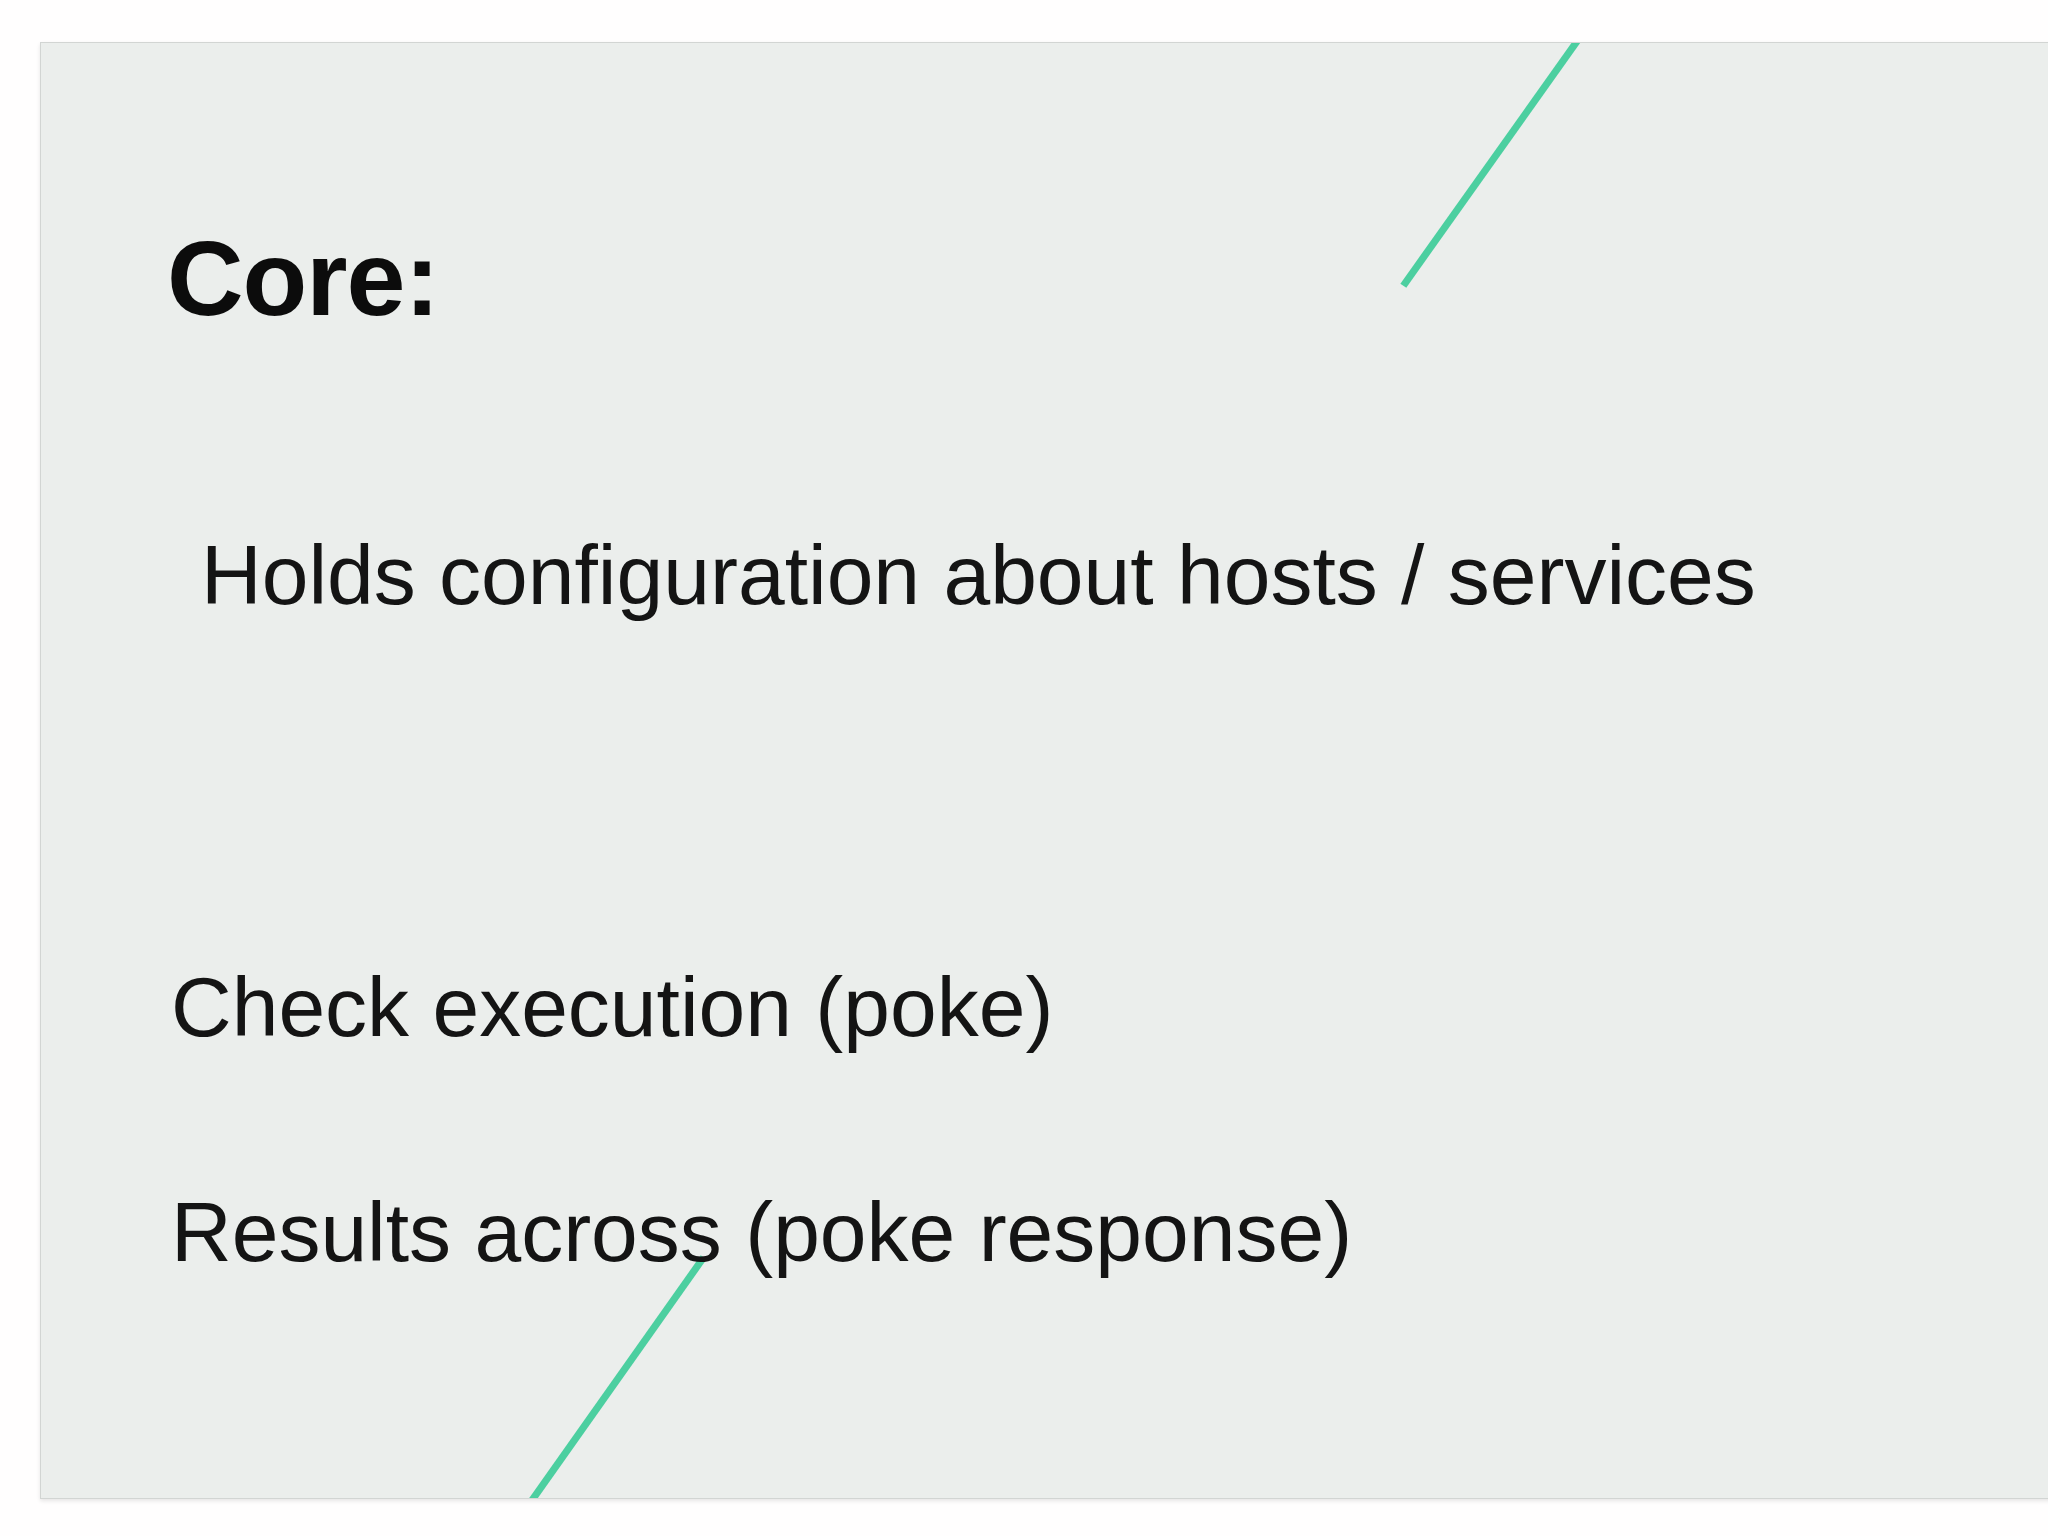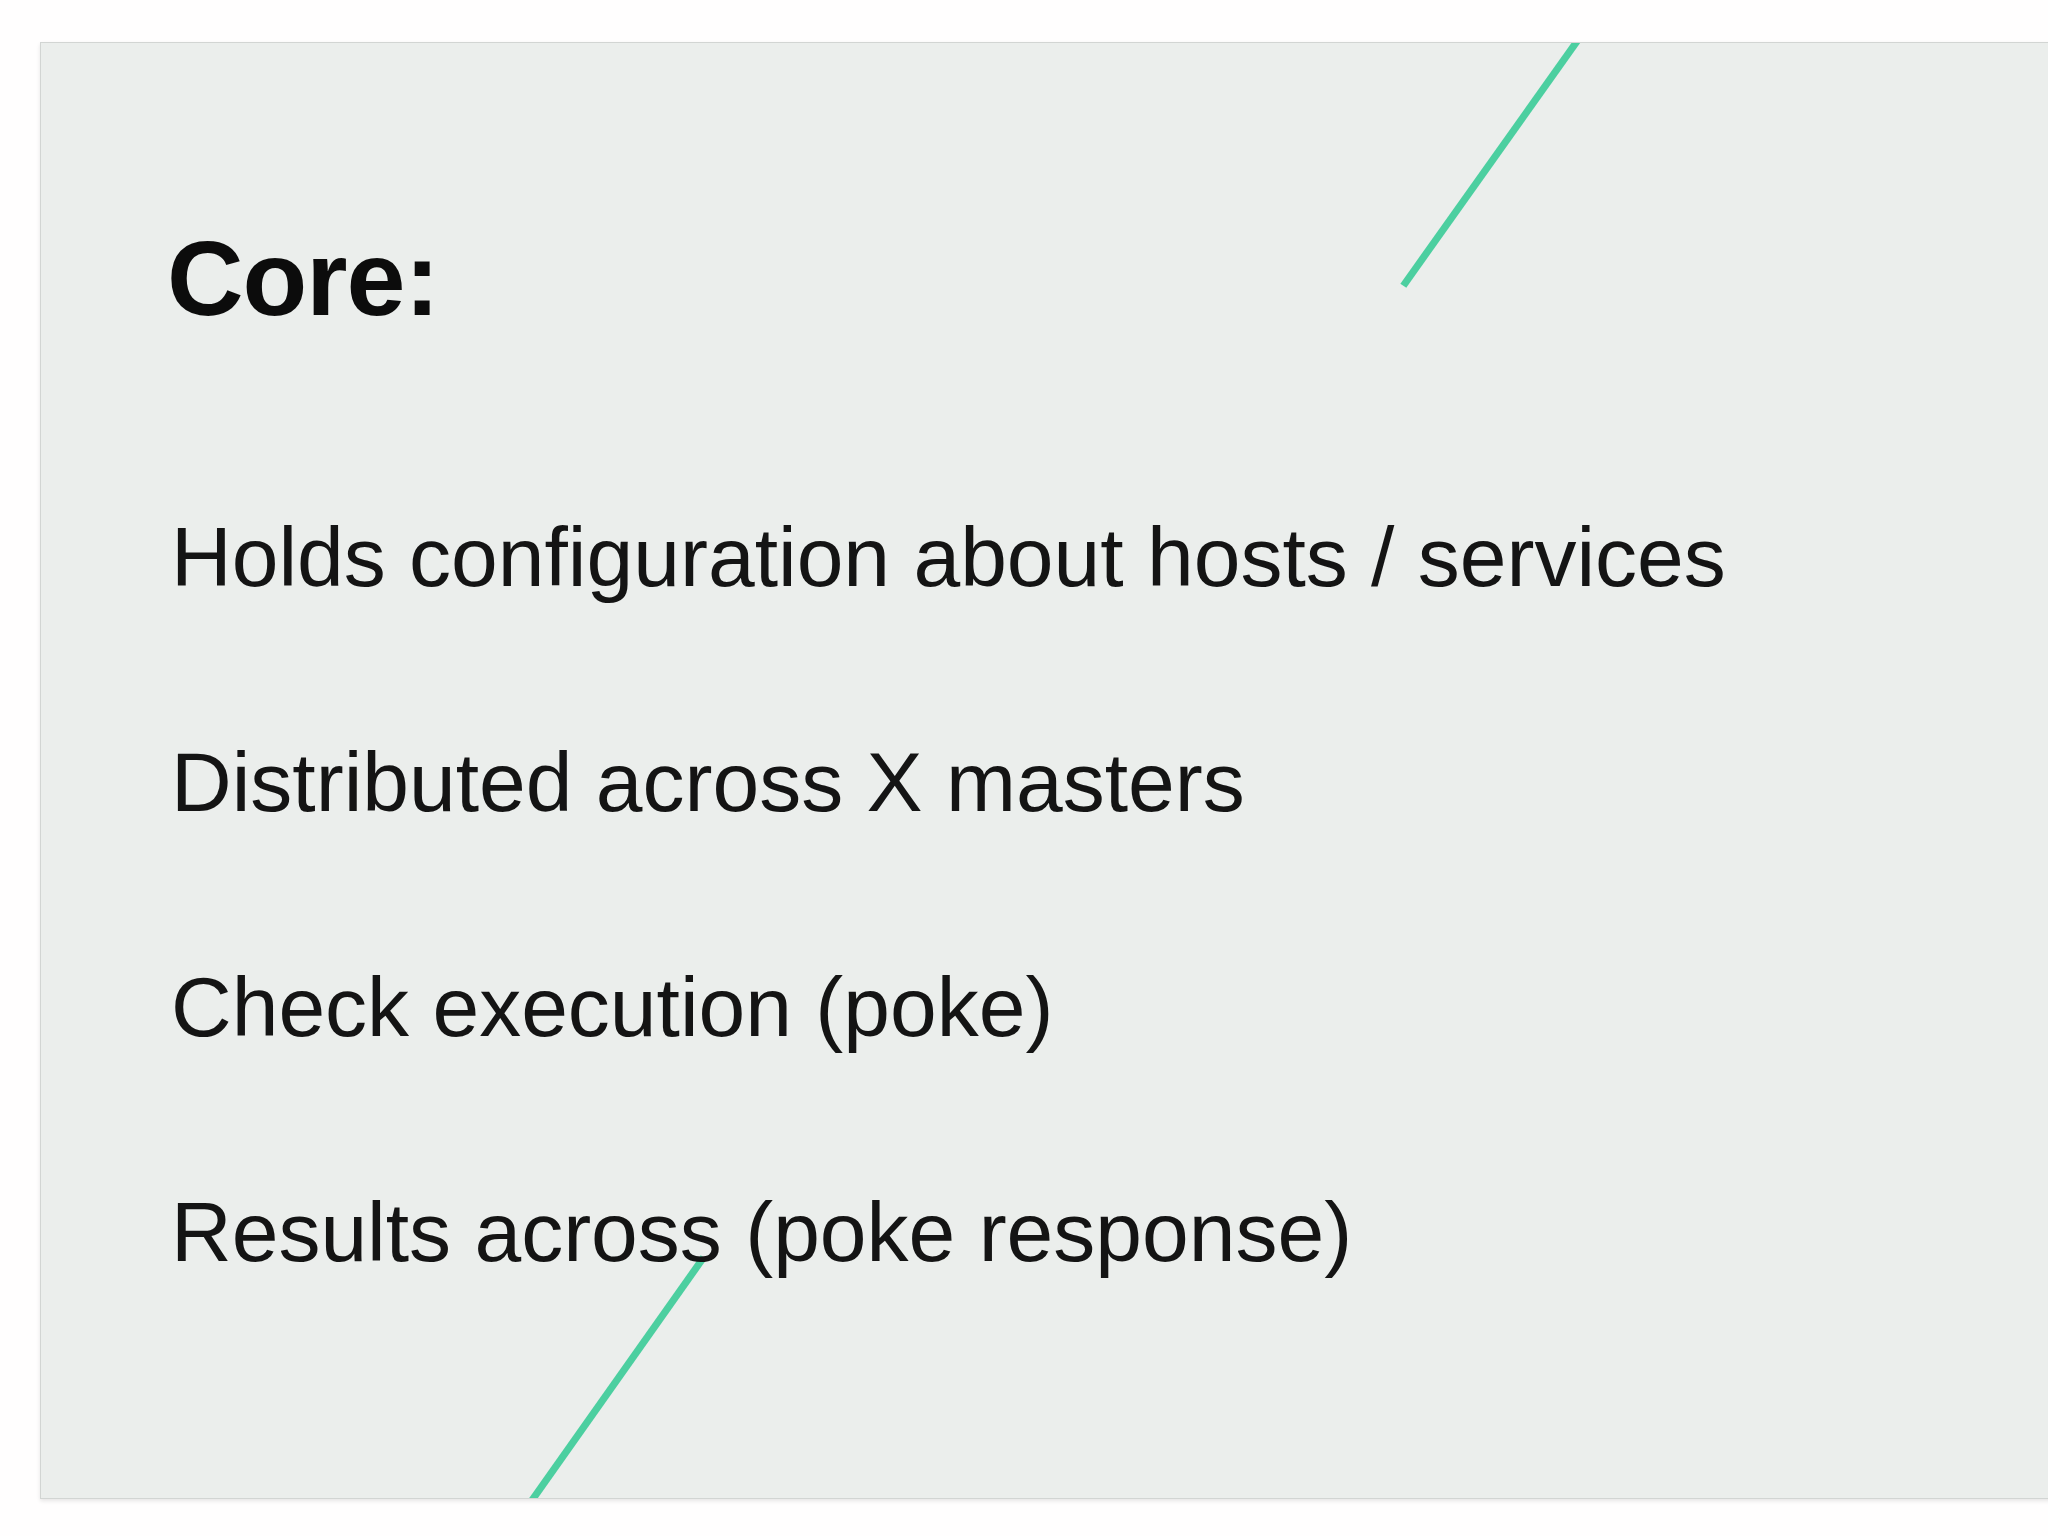--- a/index.html
+++ b/index.html
@@ -47,38 +47,37 @@
   }
   .bullet {
     position: absolute;
     left: 130px;
     font-size: 84px;
     font-weight: normal;
     color: #141414;
     line-height: 1;
     white-space: nowrap;
   }
-  .bullet-0 { top: 472px; }
+  .bullet-0 { top: 490px; margin-left: 30px; }
   .bullet-1 { top: 697px; }
   .bullet-2 { top: 922px; }
   .bullet-3 { top: 1147px; }
 </style>
 </head>
 <body>
 
 <div class="slide">
 
   <svg class="deco-lines" viewBox="0 0 1971 1457" preserveAspectRatio="none">
     <line x1="1498" y1="-6" x2="1326" y2="243" stroke-width="7" stroke-linecap="butt" stroke="#4ccfa0"></line>
     <line x1="645" y1="1216" x2="476" y2="1462" stroke-width="7" stroke-linecap="butt" stroke="#4ccfa0"></line>
   </svg>
 
   <div class="slide-title">Core:</div>
 
   <div class="bullet bullet-0">Holds configuration about hosts / services</div>
 
-  <div class="bullet bullet-1">Distributed across X masters</div>
 
   <div class="bullet bullet-2">Check execution (poke)</div>
 
   <div class="bullet bullet-3">Results across (poke response)</div>
 
 </div>
 
 </body></html>

